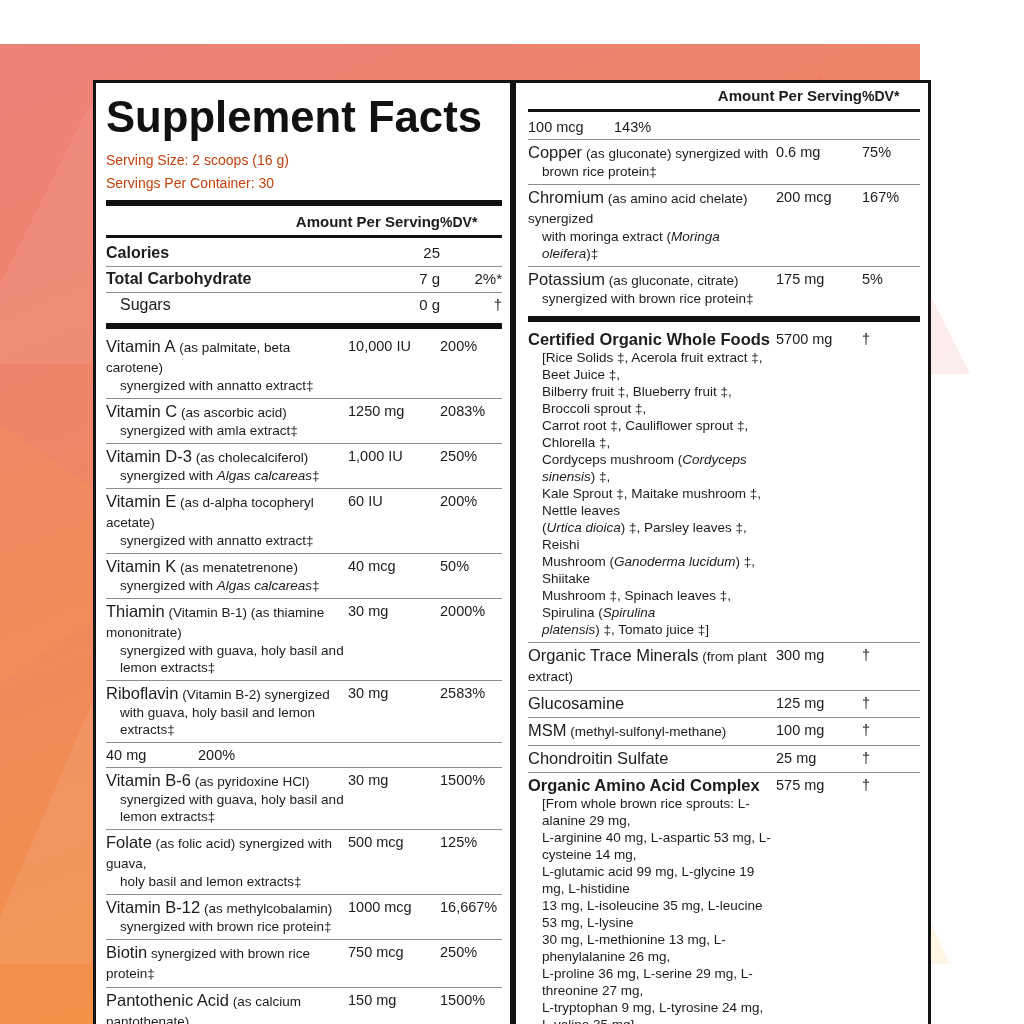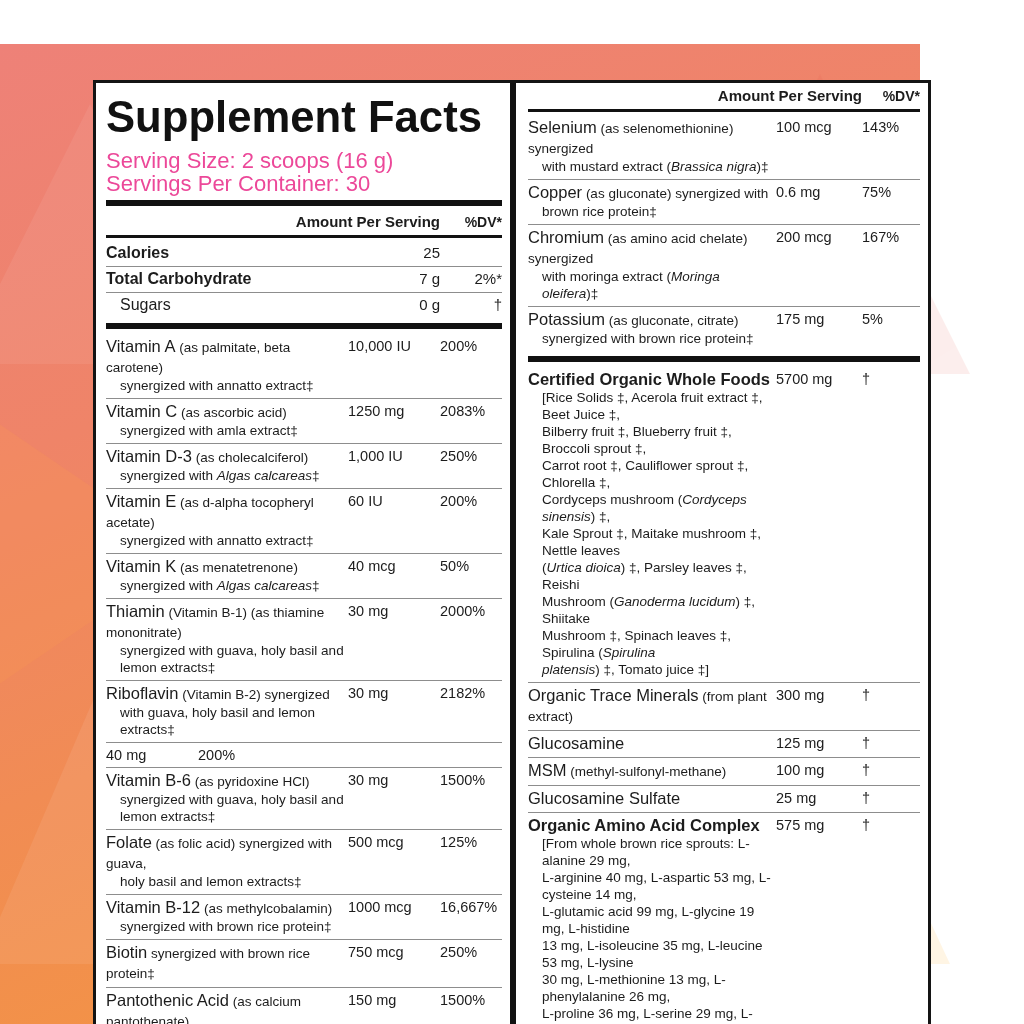--- a/index.html
+++ b/index.html
@@ -14,31 +14,31 @@
            background:#ffffff; border:3px solid #141414; }
   .cols { display:flex; align-items:stretch; }
   .col { padding:4px 8px 6px 10px; }
   .col.left  { width:414px; }
   .col.right { flex:1; padding:2px 8px 4px 12px; }
   .divider { width:6px; background:#111; }
 
   h1.sf-title { font-size:45px; font-weight:bold; letter-spacing:0px;
                 transform:scaleX(.97); transform-origin:left;
                 margin:4px 0 6px 0; color:#111; white-space:nowrap; }
-  .serving { font-size:22px; line-height:23px; color:#ec4899; }
+  .serving { font-size:14px; line-height:23px; color:#c2410c; }
 
   .bar { width:100%; }
   .bar-thick { height:6px; background:#111; margin:5px 0; }
   .bar-med   { height:3px; background:#111; margin:3px 0; }
   .sep { border-top:1px solid #8d8d8d; }
 
   .hdr-row { display:flex; align-items:flex-end; padding:2px 0 2px; }
   .hdr-spacer { flex:1; }
   .hdr-amt { font-weight:bold; font-size:15px; text-align:right; }
-  .hdr-dv  { width:62px; font-weight:bold; font-size:14px; text-align:right; }
+  .hdr-dv  { width:62px; font-weight:bold; font-size:14px; }
   .right .hdr-dv { width:58px; }
 
   .trow { display:flex; padding:3px 0 4px; }
   .tname { flex:1; font-weight:bold; font-size:16px; }
   .trow.plain .tname { font-weight:normal; padding-left:14px; }
   .tamt { width:92px; text-align:right; font-size:15px; }
   .tdv  { width:62px; text-align:right; font-size:15px; }
 
   .row { display:flex; padding:3px 0 4px; }
   .name-block { flex:1; }
@@ -156,21 +156,21 @@
               <div class="amt">30 mg</div>
               <div class="dv">2000%</div>
             </div>
             <div class="sep"></div>
             <div class="row">
               <div class="name-block">
                 <div class="name-line"><span class="nm">Riboflavin</span><span class="sfx"> (Vitamin B-2) synergized</span></div>
                 <div class="detail">with guava, holy basil and lemon extracts‡</div>
               </div>
               <div class="amt">30 mg</div>
-              <div class="dv">2182%</div>
+              <div class="dv">2583%</div>
             </div>
             <div class="sep"></div>
             <div class="row">
               <div class="amt">40 mg</div>
               <div class="dv">200%</div>
             </div>
             <div class="sep"></div>
             <div class="row">
               <div class="name-block">
                 <div class="name-line"><span class="nm">Vitamin B-6</span><span class="sfx"> (as pyridoxine HCl)</span></div>
@@ -222,24 +222,20 @@
       <div class="col right">
         <div class="hdr-row">
           <span class="hdr-spacer"></span>
           <span class="hdr-amt">Amount Per Serving</span>
           <span class="hdr-dv">%DV*</span>
         </div>
         <div class="bar bar-med"></div>
 
         <div id="right-rows">
             <div class="row">
-              <div class="name-block">
-                <div class="name-line"><span class="nm">Selenium</span><span class="sfx"> (as selenomethionine) synergized</span></div>
-                <div class="detail">with mustard extract (<i>Brassica nigra</i>)‡</div>
-              </div>
               <div class="amt">100 mcg</div>
               <div class="dv">143%</div>
             </div>
             <div class="sep"></div>
             <div class="row">
               <div class="name-block">
                 <div class="name-line"><span class="nm">Copper</span><span class="sfx"> (as gluconate) synergized with</span></div>
                 <div class="detail">brown rice protein‡</div>
               </div>
               <div class="amt">0.6 mg</div>
@@ -300,21 +296,21 @@
             <div class="row">
               <div class="name-block">
                 <div class="name-line"><span class="nm">MSM</span><span class="sfx"> (methyl-sulfonyl-methane)</span></div>
               </div>
               <div class="amt">100 mg</div>
               <div class="dv">†</div>
             </div>
             <div class="sep"></div>
             <div class="row">
               <div class="name-block">
-                <div class="name-line"><span class="nm">Glucosamine Sulfate</span></div>
+                <div class="name-line"><span class="nm">Chondroitin Sulfate</span></div>
               </div>
               <div class="amt">25 mg</div>
               <div class="dv">†</div>
             </div>
             <div class="sep"></div>
             <div class="row">
               <div class="name-block">
                 <div class="name-line"><span class="nm bold">Organic Amino Acid Complex</span></div>
                 <div class="detail">[From whole brown rice sprouts: L-alanine 29 mg,</div>
                 <div class="detail">L-arginine 40 mg, L-aspartic 53 mg, L-cysteine 14 mg,</div>

